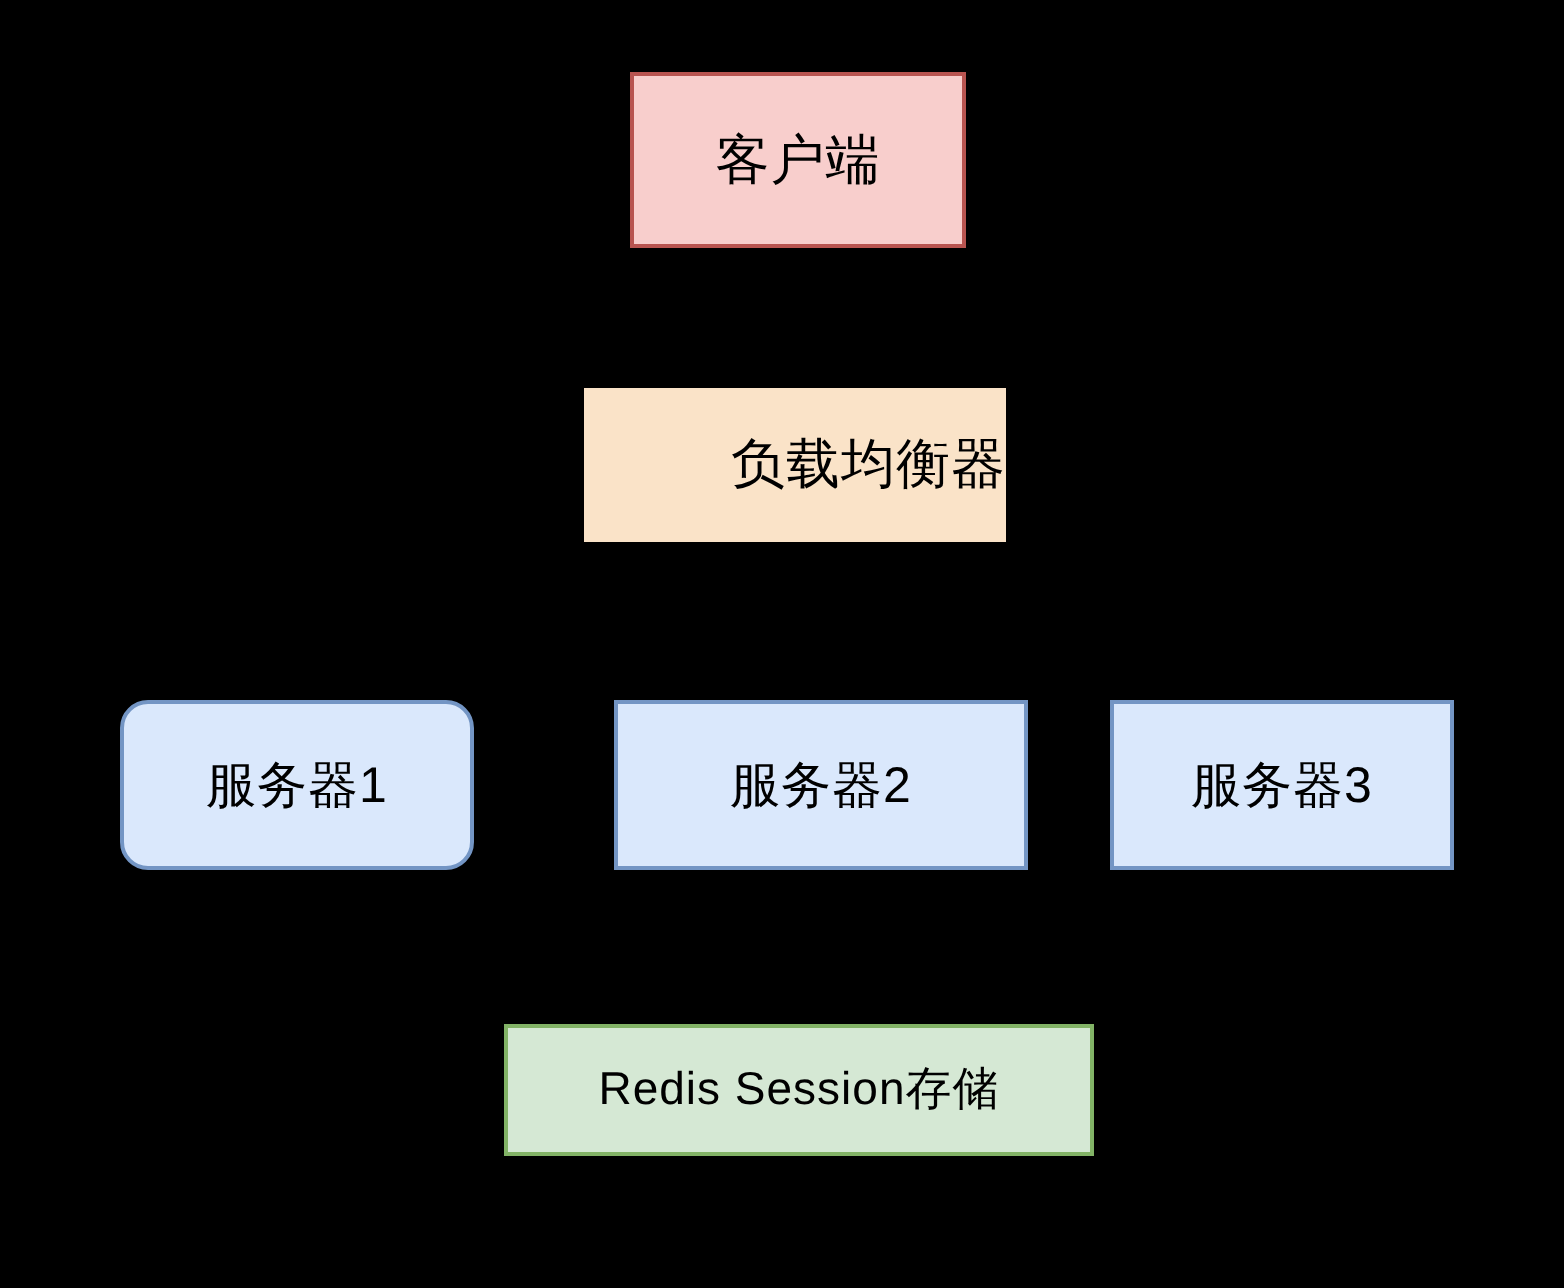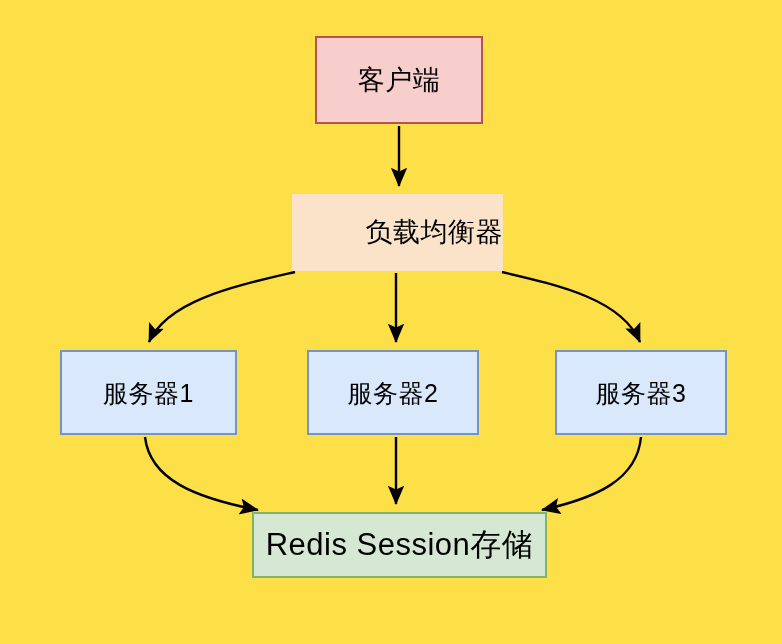--- a/index.html
+++ b/index.html
@@ -8,21 +8,21 @@
     padding: 0;
     background: #ffffff;
   }
   body {
     font-family: "Liberation Sans", "DejaVu Sans", sans-serif;
   }
   #canvas {
     position: relative;
     width: 782px;
     height: 644px;
-    background: #fde047;
+    background: #000000;
     overflow: hidden;
   }
   #edges {
     position: absolute;
     left: 0;
     top: 0;
     width: 782px;
     height: 644px;
     pointer-events: none;
   }
@@ -70,33 +70,33 @@
 
   
   .node-server {
     top: 350px;
     width: 177px;
     height: 85px;
     background: #dae8fc;
     border: 2px solid #7395c4;
     font-size: 25px;
   }
-  #node-server-1 { left: 60px; }
-  #node-server-2 { left: 307px; width: 172px; }
+  #node-server-1 { left: 60px; border-radius: 14px; }
+  #node-server-2 { left: 307px; width: 207px; }
   #node-server-3 { left: 555px; width: 172px; justify-content: center; }
 
   
   #node-redis {
     left: 252px;
     top: 512px;
     width: 295px;
     height: 66px;
     background: #d5e8d4;
     border: 2px solid #82b366;
-    font-size: 31px;
+    font-size: 23px;
   }
 </style>
 </head>
 <body>
 
 <div id="canvas">
 
   <svg id="edges" viewBox="0 0 782 644" xmlns="http://www.w3.org/2000/svg">
     <defs>
       <marker id="arrowhead" markerWidth="9" markerHeight="9" refX="7.6" refY="3.4" orient="auto" markerUnits="strokeWidth">

